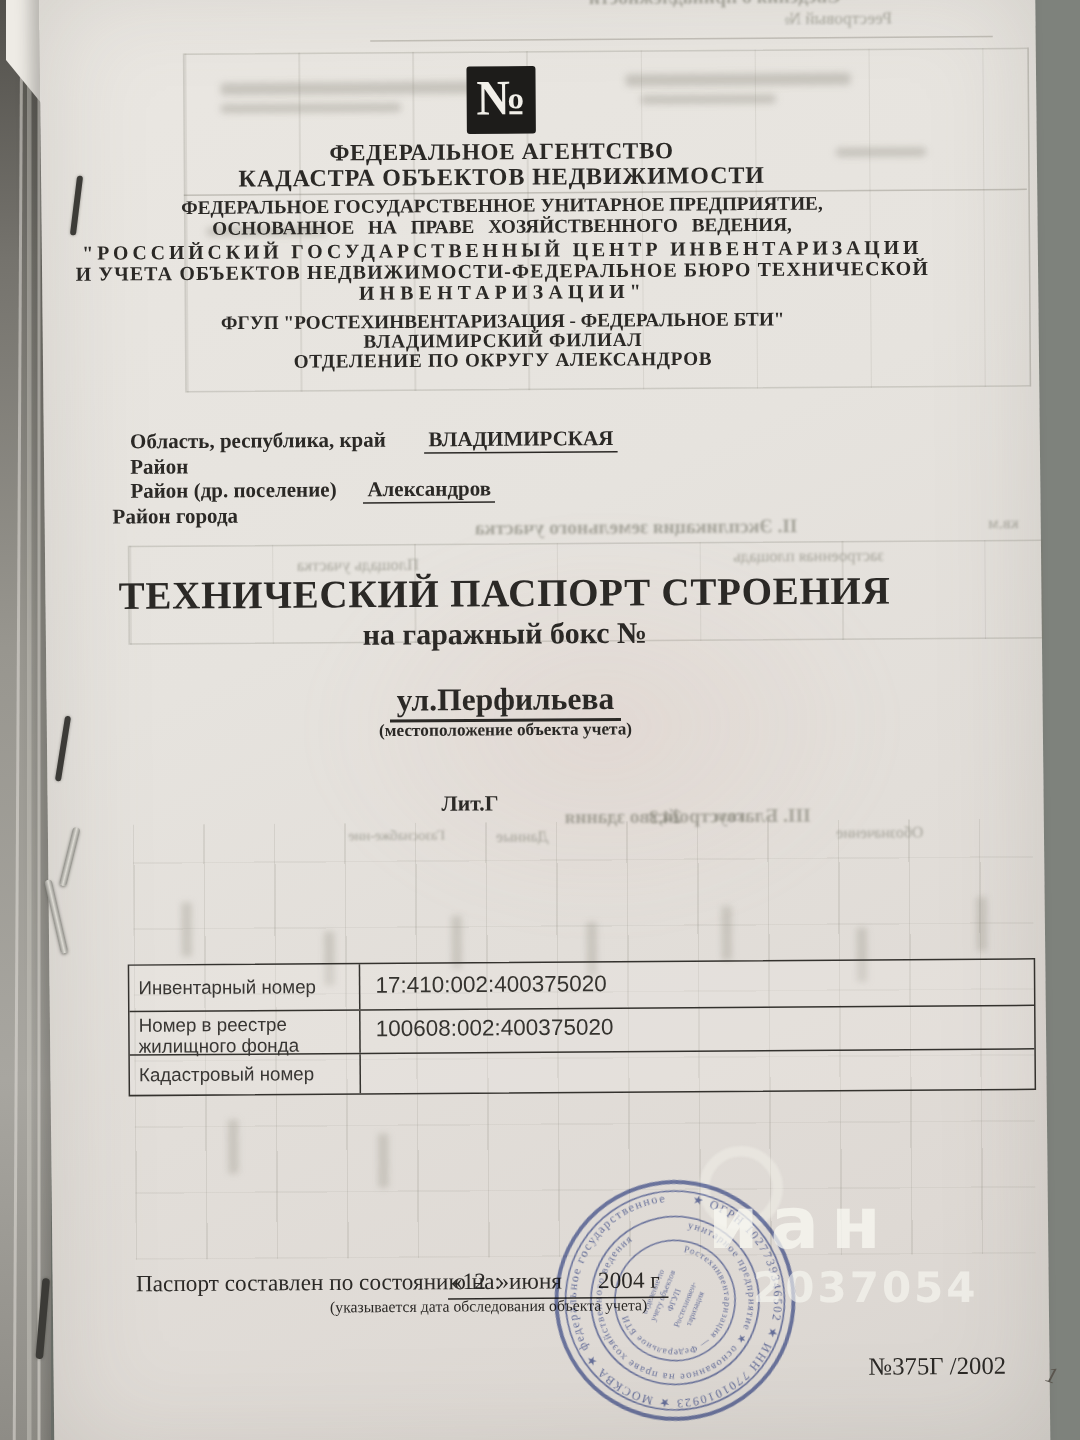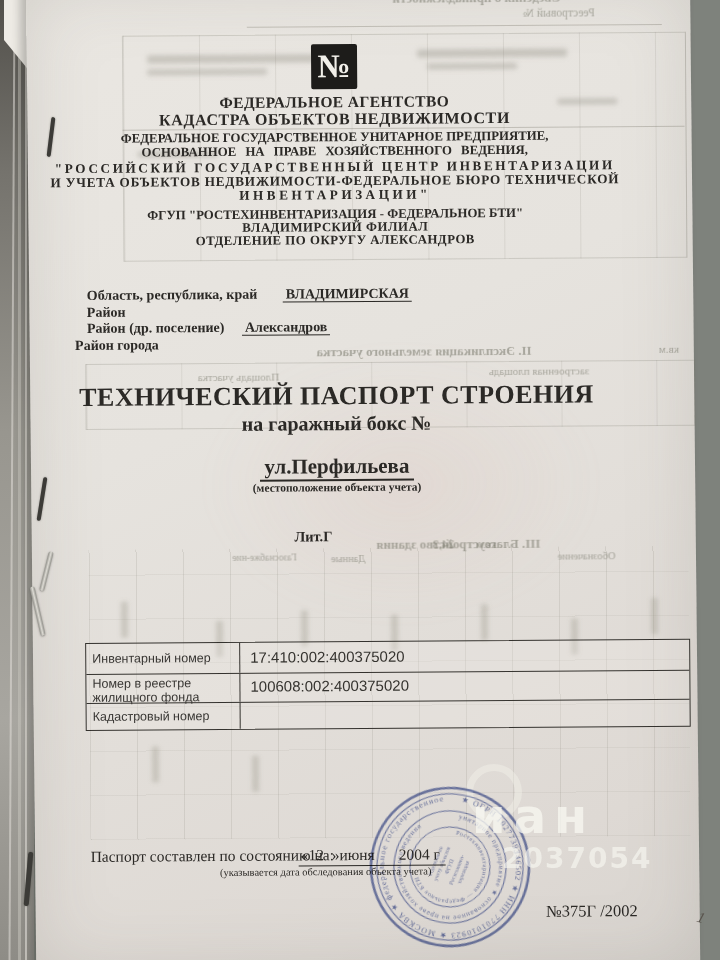--- a/index.html
+++ b/index.html
@@ -168,21 +168,21 @@
         <div class="tval"></div>
       </div>
     </div>
 
     <div class="abs" style="left:88px;top:846px;font-size:15.5px;">Паспорт составлен по состоянию на:</div>
     <div class="abs" style="left:296px;top:846px;font-size:15.5px;border-bottom:1.5px solid #2b2926;display:flex;gap:24px;padding:0 6px 1px 2px;">
       <span style="white-space:pre;">«12  »июня</span>
       <span>2004 г</span>
     </div>
     <div class="abs" style="left:216px;top:866px;width:214px;text-align:center;font-size:10.5px;">(указывается дата обследования объекта учета)</div>
-    <div class="abs" style="left:543px;top:903px;font-size:16.5px;">№375Г /2002</div>
+    <div class="abs" style="left:576px;top:903px;font-size:16.5px;">№375Г /2002</div>
     <div class="abs" style="left:694px;top:912px;font-size:15px;font-style:italic;color:#5a554e;transform:rotate(18deg);">1</div>
   </div>
 
   <svg class="stamp" width="168" height="168" viewBox="0 0 168 168">
     <defs>
       <path id="r66" d="M84,18 a66,66 0 1,1 -0.02,0"></path>
       <path id="r49" d="M84,35 a49,49 0 1,1 -0.02,0"></path>
       <path id="r33" d="M84,51 a33,33 0 1,1 -0.02,0"></path>
     </defs>
     <g fill="none" stroke="#44569f" opacity="0.82">

